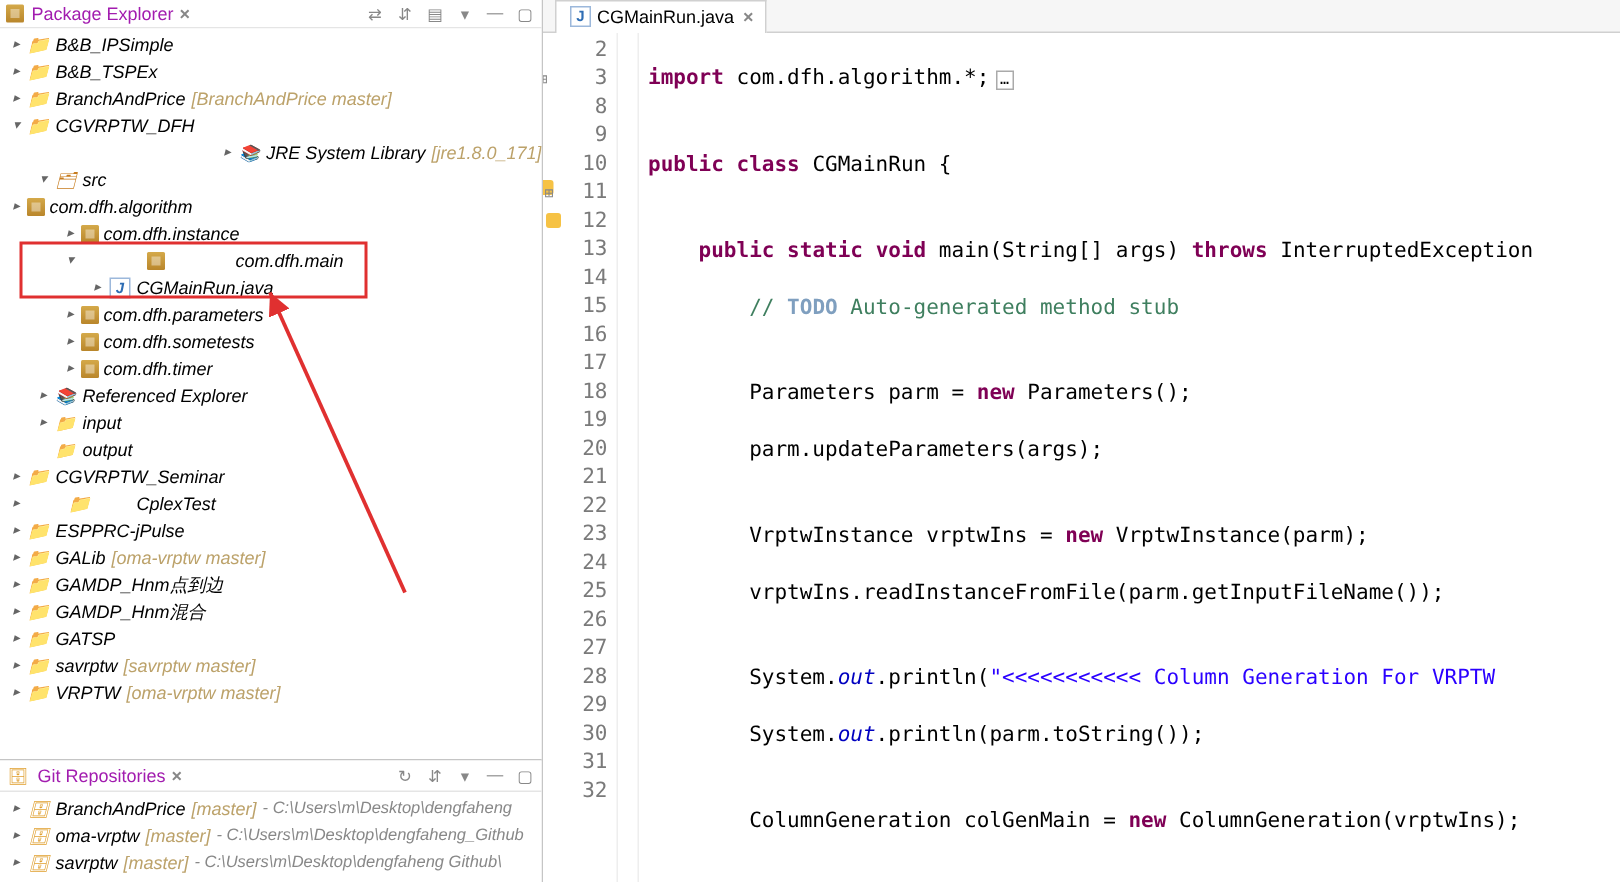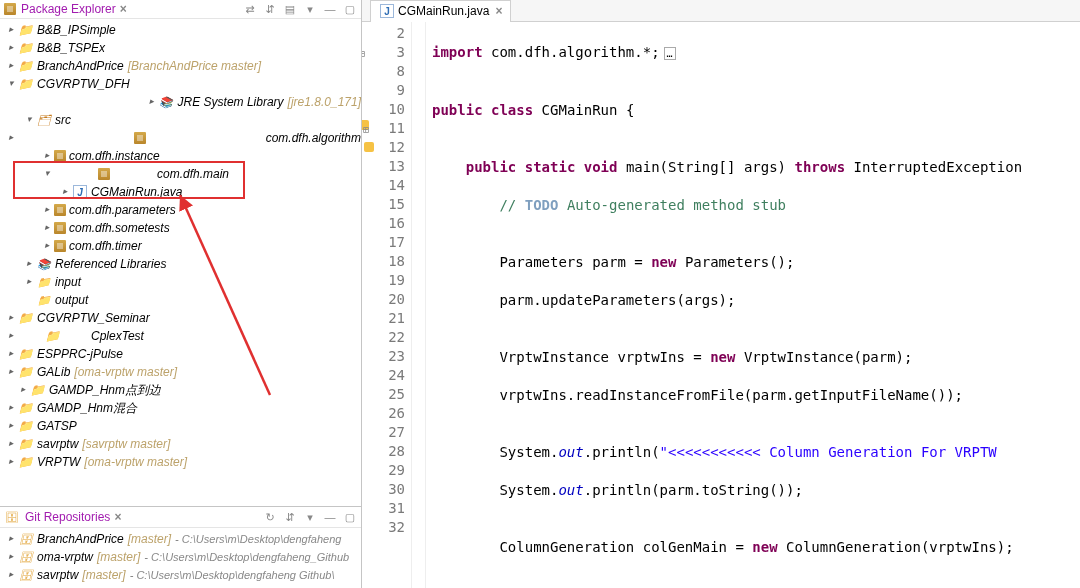--- a/index.html
+++ b/index.html
@@ -99,21 +99,21 @@
           <span class="arrow right"></span>
           <span class="icon i-lib"></span>
           <span class="node-label">JRE System Library</span>
           <span class="node-tag">[jre1.8.0_171]</span>
         </div>
         <div class="tree-row" style="padding-left: 22px;">
           <span class="arrow down"></span>
           <span class="icon i-src"></span>
           <span class="node-label">src</span>
         </div>
-        <div class="tree-row" style=" justify-content: space-between;">
+        <div class="tree-row" style="">
           <span class="arrow right"></span>
           <span class="icon i-pkg"></span>
           <span class="node-label">com.dfh.algorithm</span>
         </div>
         <div class="tree-row" style="padding-left: 40px;">
           <span class="arrow right"></span>
           <span class="icon i-pkg"></span>
           <span class="node-label">com.dfh.instance</span>
         </div>
         <div class="tree-row" style="padding-left: 40px; gap: 44px;">
@@ -137,21 +137,21 @@
           <span class="node-label">com.dfh.sometests</span>
         </div>
         <div class="tree-row" style="padding-left: 40px;">
           <span class="arrow right"></span>
           <span class="icon i-pkg"></span>
           <span class="node-label">com.dfh.timer</span>
         </div>
         <div class="tree-row" style="padding-left: 22px;">
           <span class="arrow right"></span>
           <span class="icon i-lib"></span>
-          <span class="node-label">Referenced Libraries</span>
+          <span class="node-label">Referenced Explorer</span>
         </div>
         <div class="tree-row" style="padding-left: 22px;">
           <span class="arrow right"></span>
           <span class="icon i-folder"></span>
           <span class="node-label">input</span>
         </div>
         <div class="tree-row" style="padding-left: 22px;">
           <span class="arrow none"></span>
           <span class="icon i-folder"></span>
           <span class="node-label">output</span>
@@ -170,21 +170,21 @@
           <span class="arrow right"></span>
           <span class="icon i-project"></span>
           <span class="node-label">ESPPRC-jPulse</span>
         </div>
         <div class="tree-row" style="padding-left: 4px;">
           <span class="arrow right"></span>
           <span class="icon i-project"></span>
           <span class="node-label">GALib</span>
           <span class="node-tag">[oma-vrptw master]</span>
         </div>
-        <div class="tree-row" style="padding-left: 16px; text-align: center;">
+        <div class="tree-row" style="padding-left: 4px; text-align: center;">
           <span class="arrow right"></span>
           <span class="icon i-project"></span>
           <span class="node-label">GAMDP_Hnm点到边</span>
         </div>
         <div class="tree-row" style="padding-left: 4px;">
           <span class="arrow right"></span>
           <span class="icon i-project"></span>
           <span class="node-label">GAMDP_Hnm混合</span>
         </div>
         <div class="tree-row" style="padding-left: 4px;">

